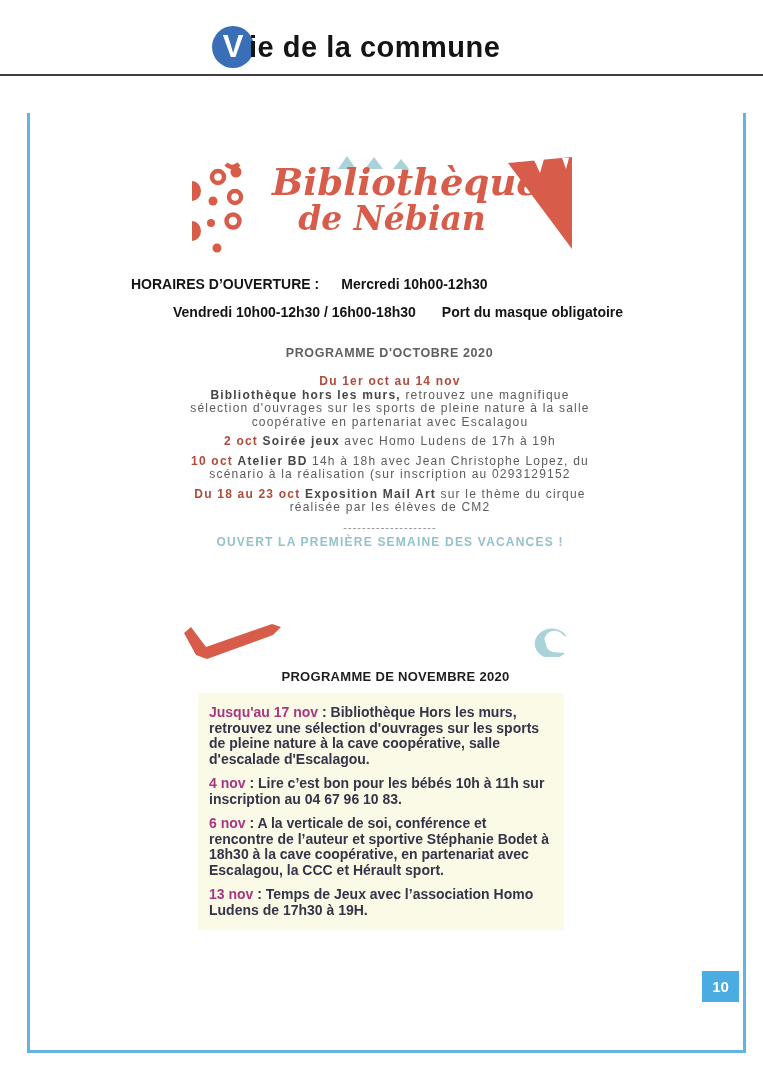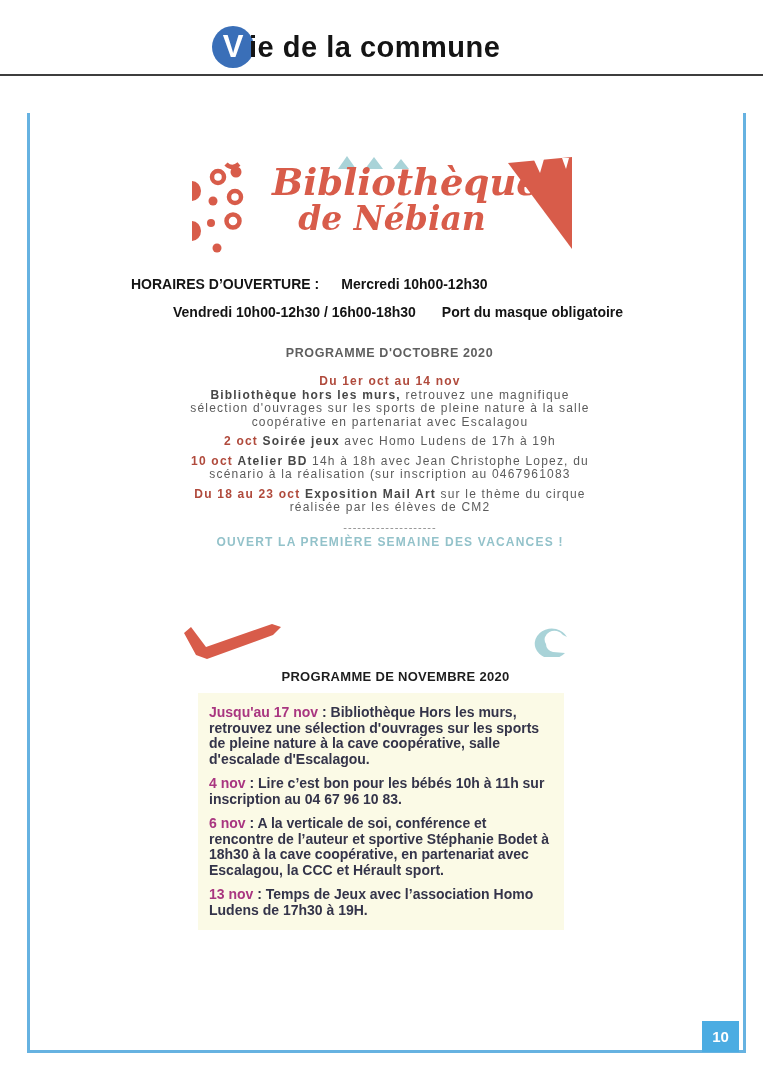--- a/index.html
+++ b/index.html
@@ -59,21 +59,21 @@
   
   .nov-heading { position:absolute; top:556px; left:0; width:719px; text-align:center;
                  font-size:13px; font-weight:bold; color:#1d1d1d; letter-spacing:0.3px;padding-left:12px; }
   .nov-box { position:absolute; top:580px; left:168px; width:366px; background:#FBFAE6;
              padding:12px 11px; font-size:14px; font-weight:bold; color:#34344A; line-height:15.5px; }
   .nov-event { margin-bottom:9px; }
   .nov-event:last-child { margin-bottom:0; }
   .nov-date { color:#A93680; }
 
   
-  .page-num { position:absolute; top:1021px; left:702px; width:37px; height:31px; background:#4BACE2;
+  .page-num { position:absolute; top:971px; left:702px; width:37px; height:31px; background:#4BACE2;
               color:#fff; font-size:15px; font-weight:bold; display:flex; align-items:center; justify-content:center; }
 </style>
 </head>
 <body>
 
 <div class="page">
 
   <div class="title-row">
     <div class="title-circle">
       <span>V</span>
@@ -141,21 +141,21 @@
         <span>retrouvez une magnifique sélection d'ouvrages sur les sports de pleine nature à la salle coopérative en partenariat avec Escalagou</span>
       </p>
       <p class="oct-event">
         <span class="oct-date">2 oct</span>
         <span class="oct-title">Soirée jeux</span>
         <span>avec Homo Ludens de 17h à 19h</span>
       </p>
       <p class="oct-event">
         <span class="oct-date">10 oct</span>
         <span class="oct-title">Atelier BD</span>
-        <span>14h à 18h avec Jean Christophe Lopez, du scénario à la réalisation (sur inscription au 0467961083</span>
+        <span>14h à 18h avec Jean Christophe Lopez, du scénario à la réalisation (sur inscription au 0293129152</span>
       </p>
       <p class="oct-event">
         <span class="oct-date">Du 18 au 23 oct</span>
         <span class="oct-title">Exposition Mail Art</span>
         <span>sur le thème du cirque réalisée par les élèves de CM2</span>
       </p>
       <div class="oct-divider">--------------------</div>
       <div class="oct-note">OUVERT LA PREMIÈRE SEMAINE DES VACANCES !</div>
     </div>
 

